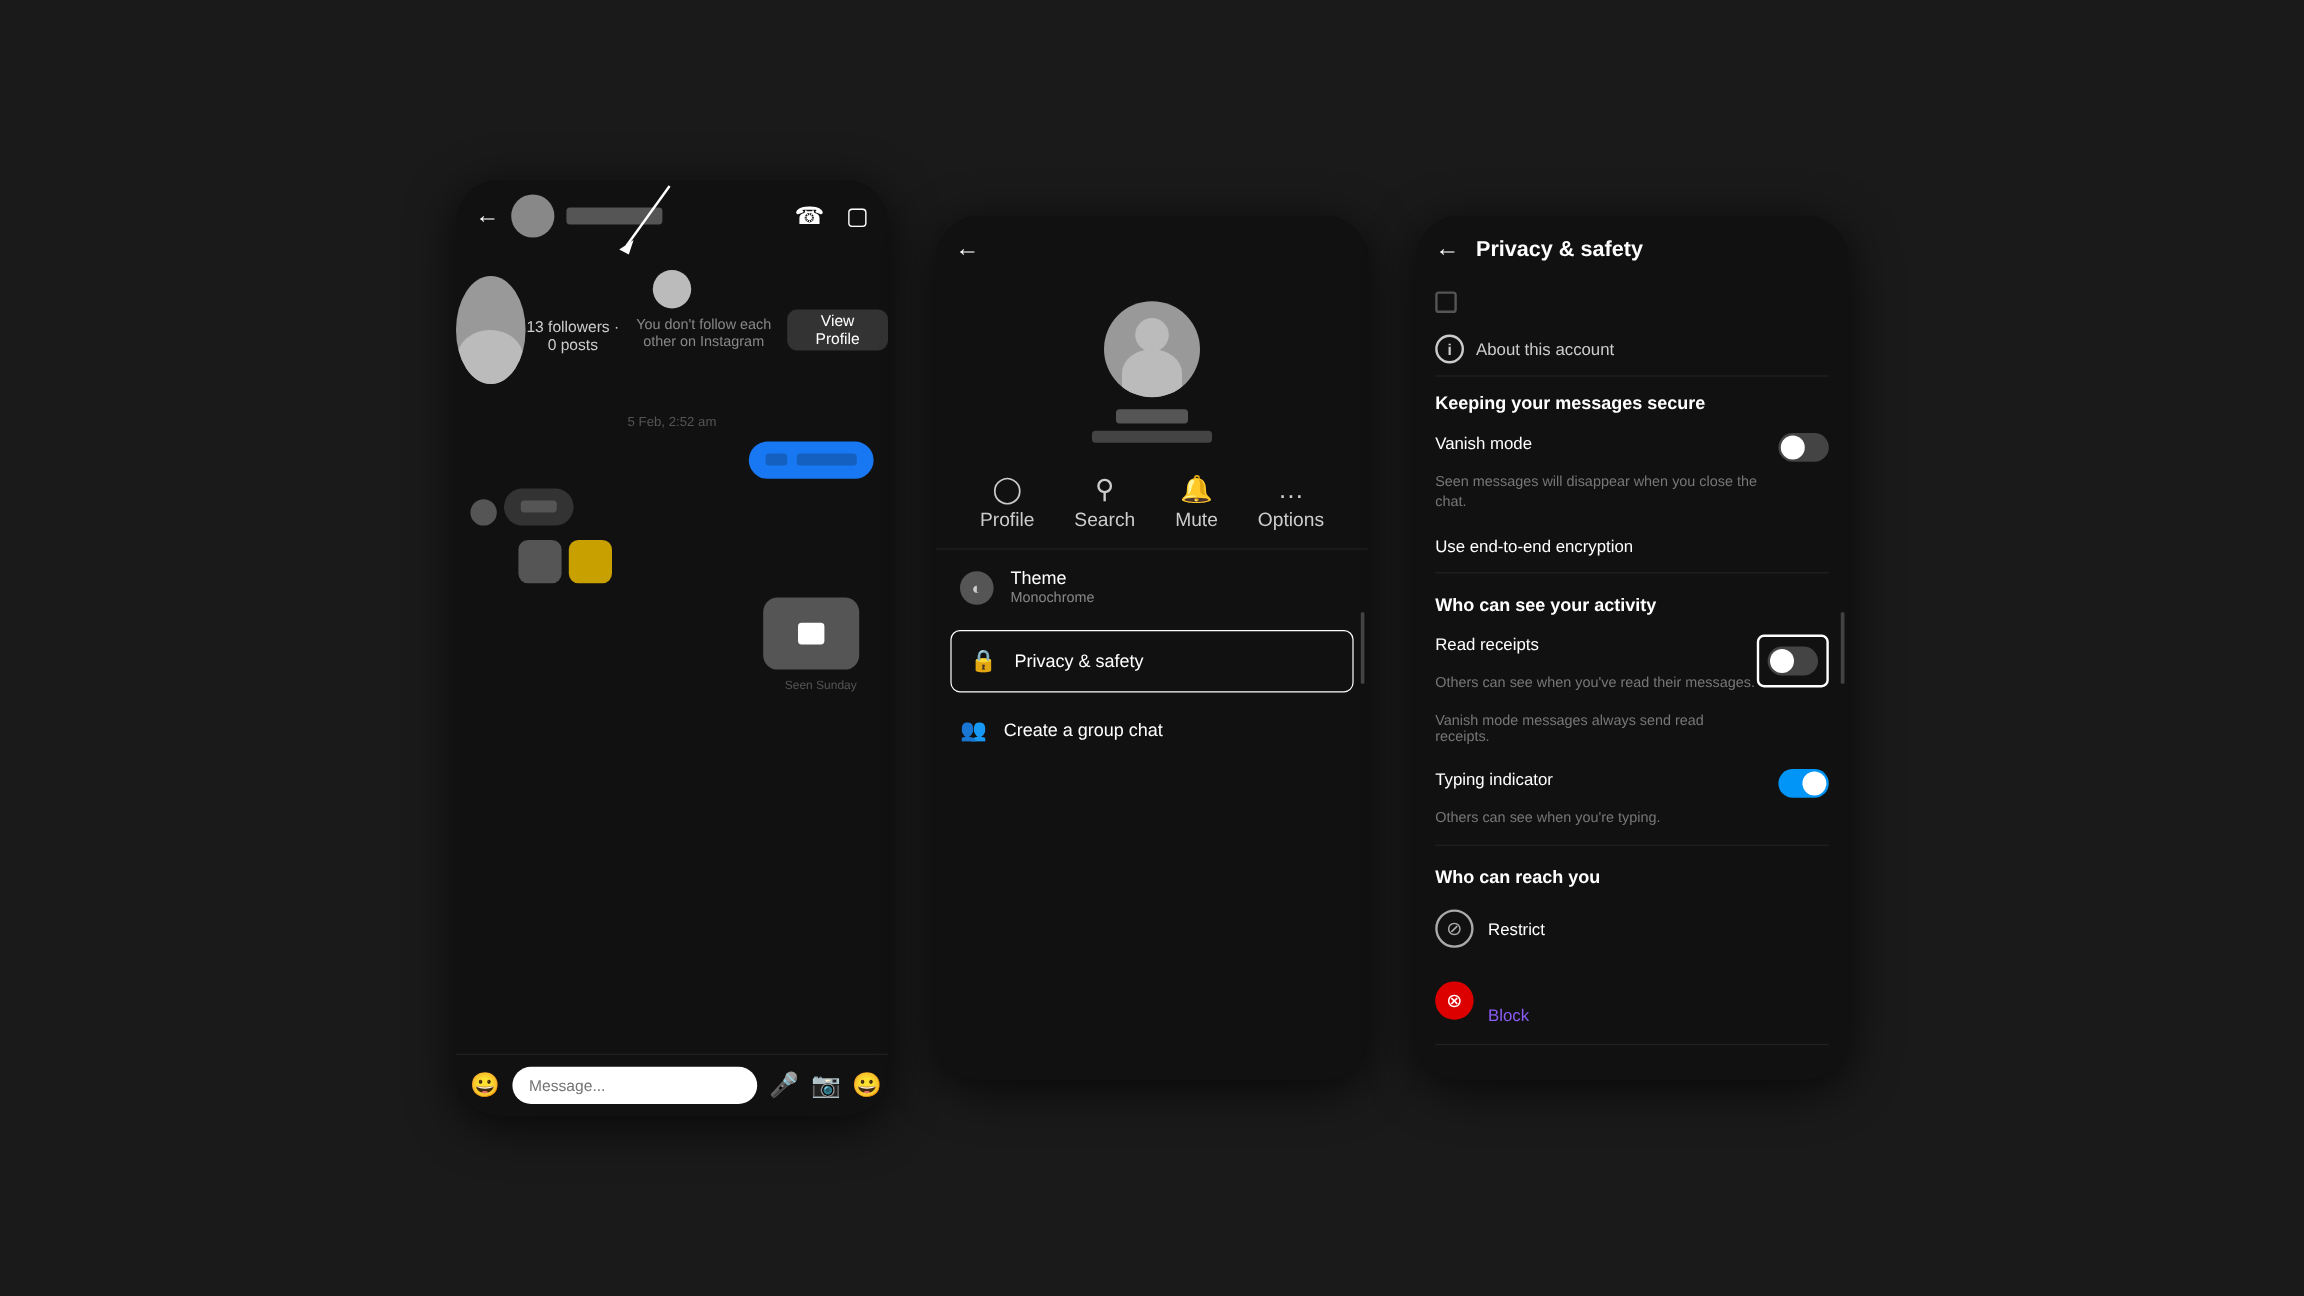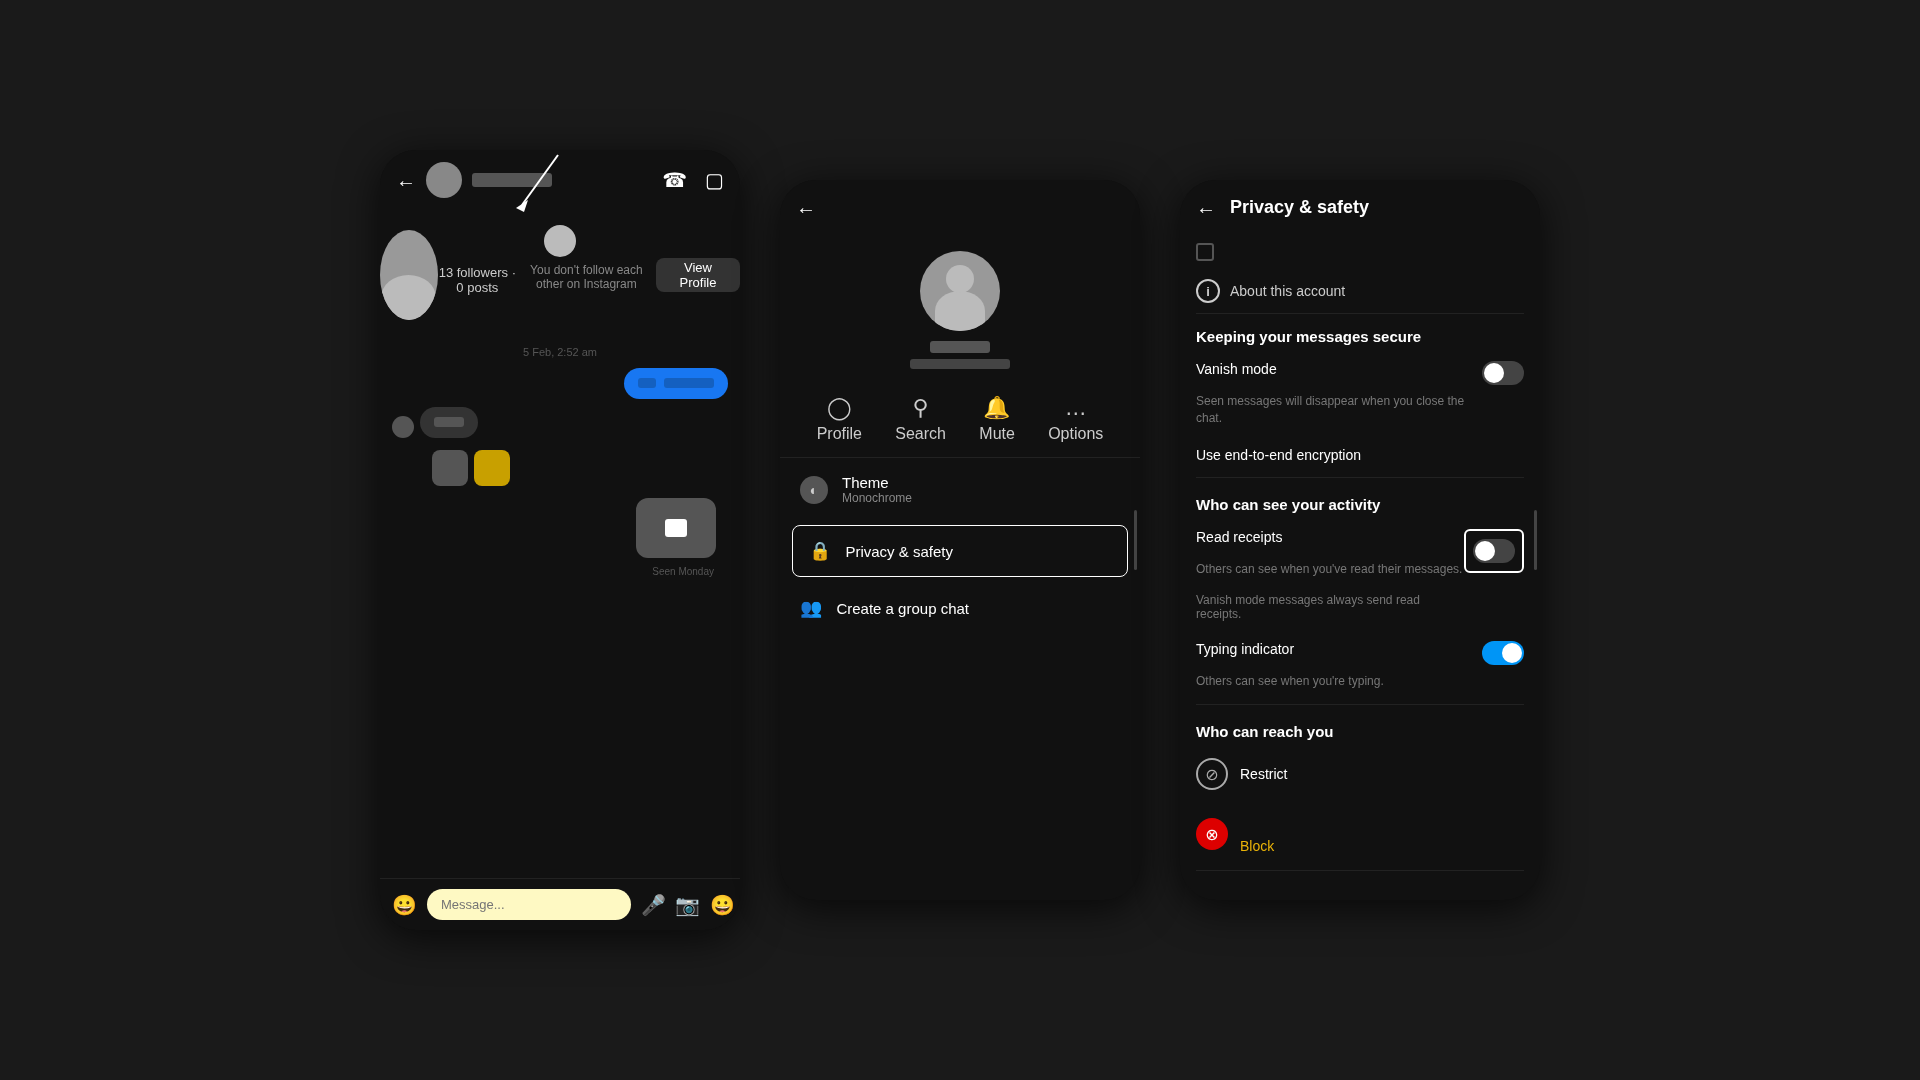--- a/index.html
+++ b/index.html
@@ -92,21 +92,21 @@
 
     .p1-footer {
       position: absolute; bottom: 0; left: 0; right: 0;
       background: #111;
       display: flex; align-items: center; gap: 10px;
       padding: 10px 12px;
       border-top: 1px solid #222;
     }
     .p1-footer-icon { color: #aaa; font-size: 20px; cursor: pointer; }
     .p1-msg-input {
-      flex: 1; background: #fef9c3; border: none; border-radius: 20px;
+      flex: 1; background: #ffffff; border: none; border-radius: 20px;
       color: #888; font-size: 13px; padding: 8px 14px; outline: none;
     }
 
     
     .p2-header {
       display: flex; align-items: center;
       padding: 16px 16px 12px;
       background: #111;
     }
     .p2-back-icon { color: #fff; font-size: 20px; cursor: pointer; }
@@ -213,21 +213,21 @@
       border: 2px solid #aaa;
       display: flex; align-items: center; justify-content: center;
       font-size: 16px; color: #aaa; flex-shrink: 0;
     }
     .p3-link-icon-block {
       width: 32px; height: 32px; border-radius: 50%;
       background: #d00; display: flex; align-items: center; justify-content: center;
       font-size: 16px; color: #fff; flex-shrink: 0;
     }
     .p3-link-label { color: #fff; font-size: 14px; }
-    .p3-link-label-red { color: #eab308; font-size: 14px; margin-top: 24px; }
+    .p3-link-label-red { color: #8b5cf6; font-size: 14px; margin-top: 24px; }
 
     .p3-bottom-highlight { background: #1a1a1a; margin: 0 -16px; padding: 12px 16px; }
 
     
     .scroll-handle {
       position: absolute; right: 3px; top: 50%; transform: translateY(-50%);
       width: 3px; height: 60px; background: #444; border-radius: 2px;
     }
   </style>
 </head>
@@ -285,21 +285,21 @@
         <div style="width:36px;height:36px;background:#c8a000;border-radius:8px;"></div>
       </div>
     </div>
 
     <div class="p1-msg-right-img">
       <div class="p1-img-thumb" style="display:flex;align-items:center;justify-content:center;">
         <span style="background:#fff;display:inline-block;width:22px;height:18px;border-radius:3px;"></span>
       </div>
     </div>
 
-    <div class="p1-seen">Seen Monday</div>
+    <div class="p1-seen">Seen Sunday</div>
   </div>
 
   <div class="p1-footer">
     <span class="p1-footer-icon">😀</span>
     <input class="p1-msg-input" type="text" readonly="" placeholder="Message..." style="">
     <span class="p1-footer-icon">🎤</span>
     <span class="p1-footer-icon">📷</span>
     <span class="p1-footer-icon">😀</span>
 
   </div>

